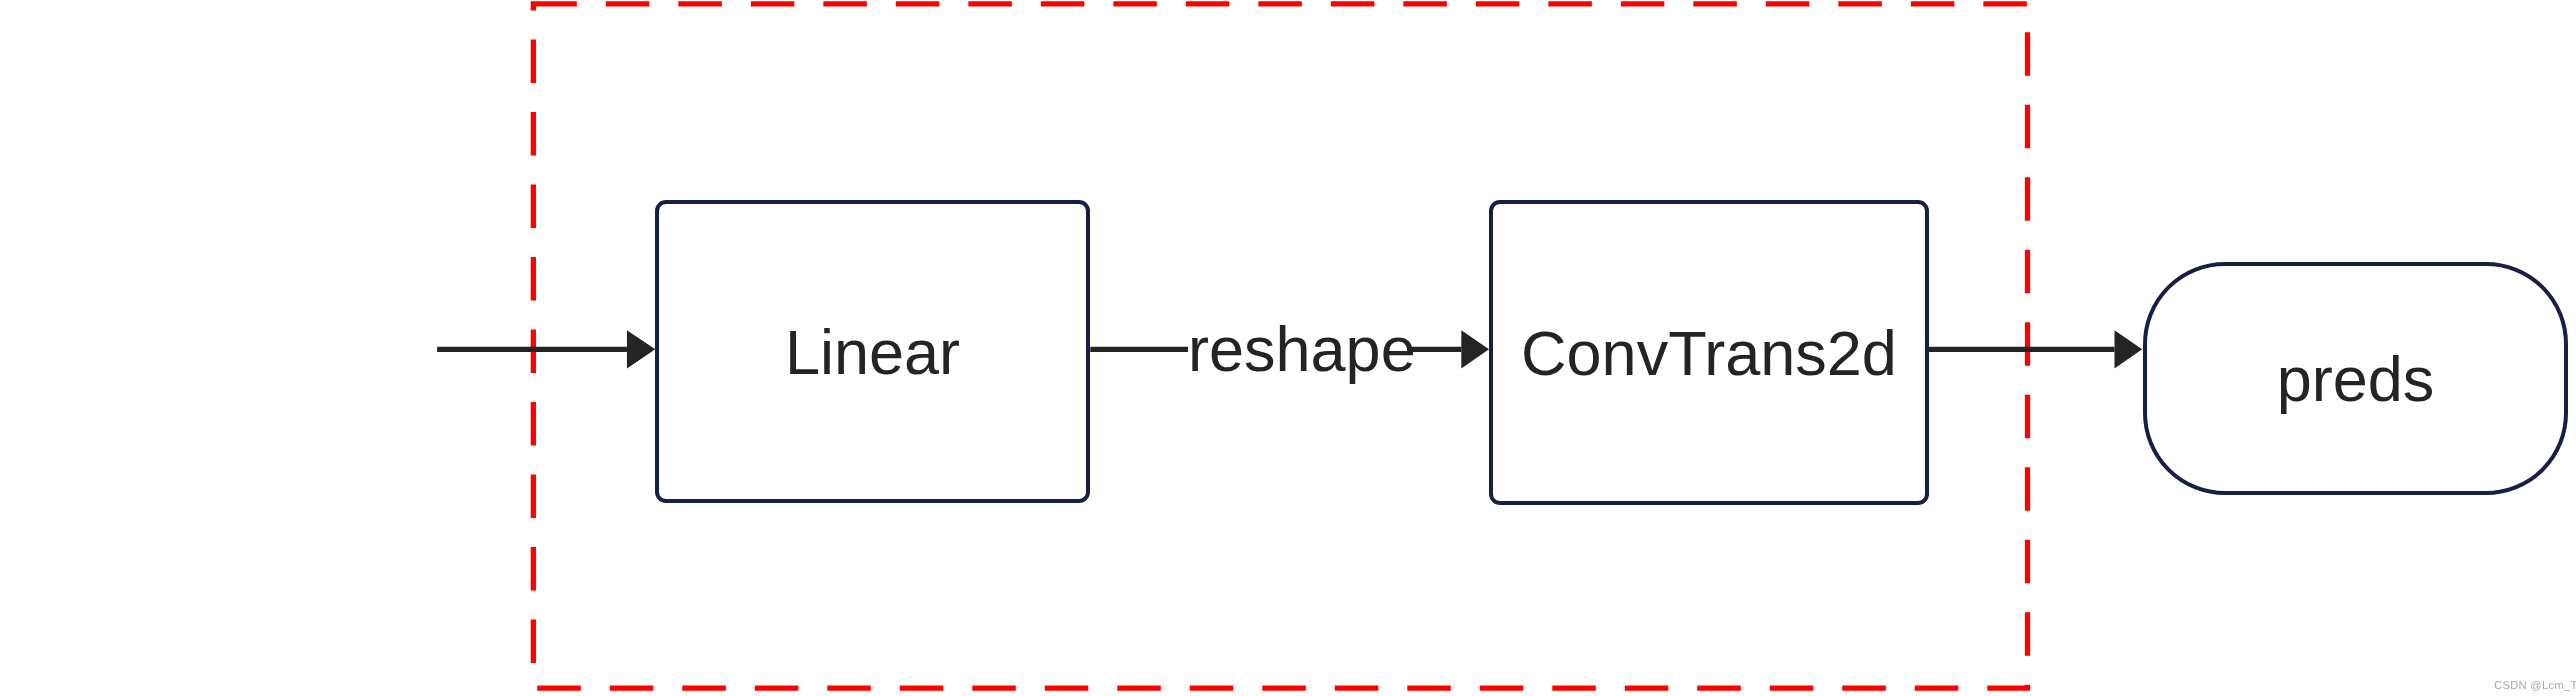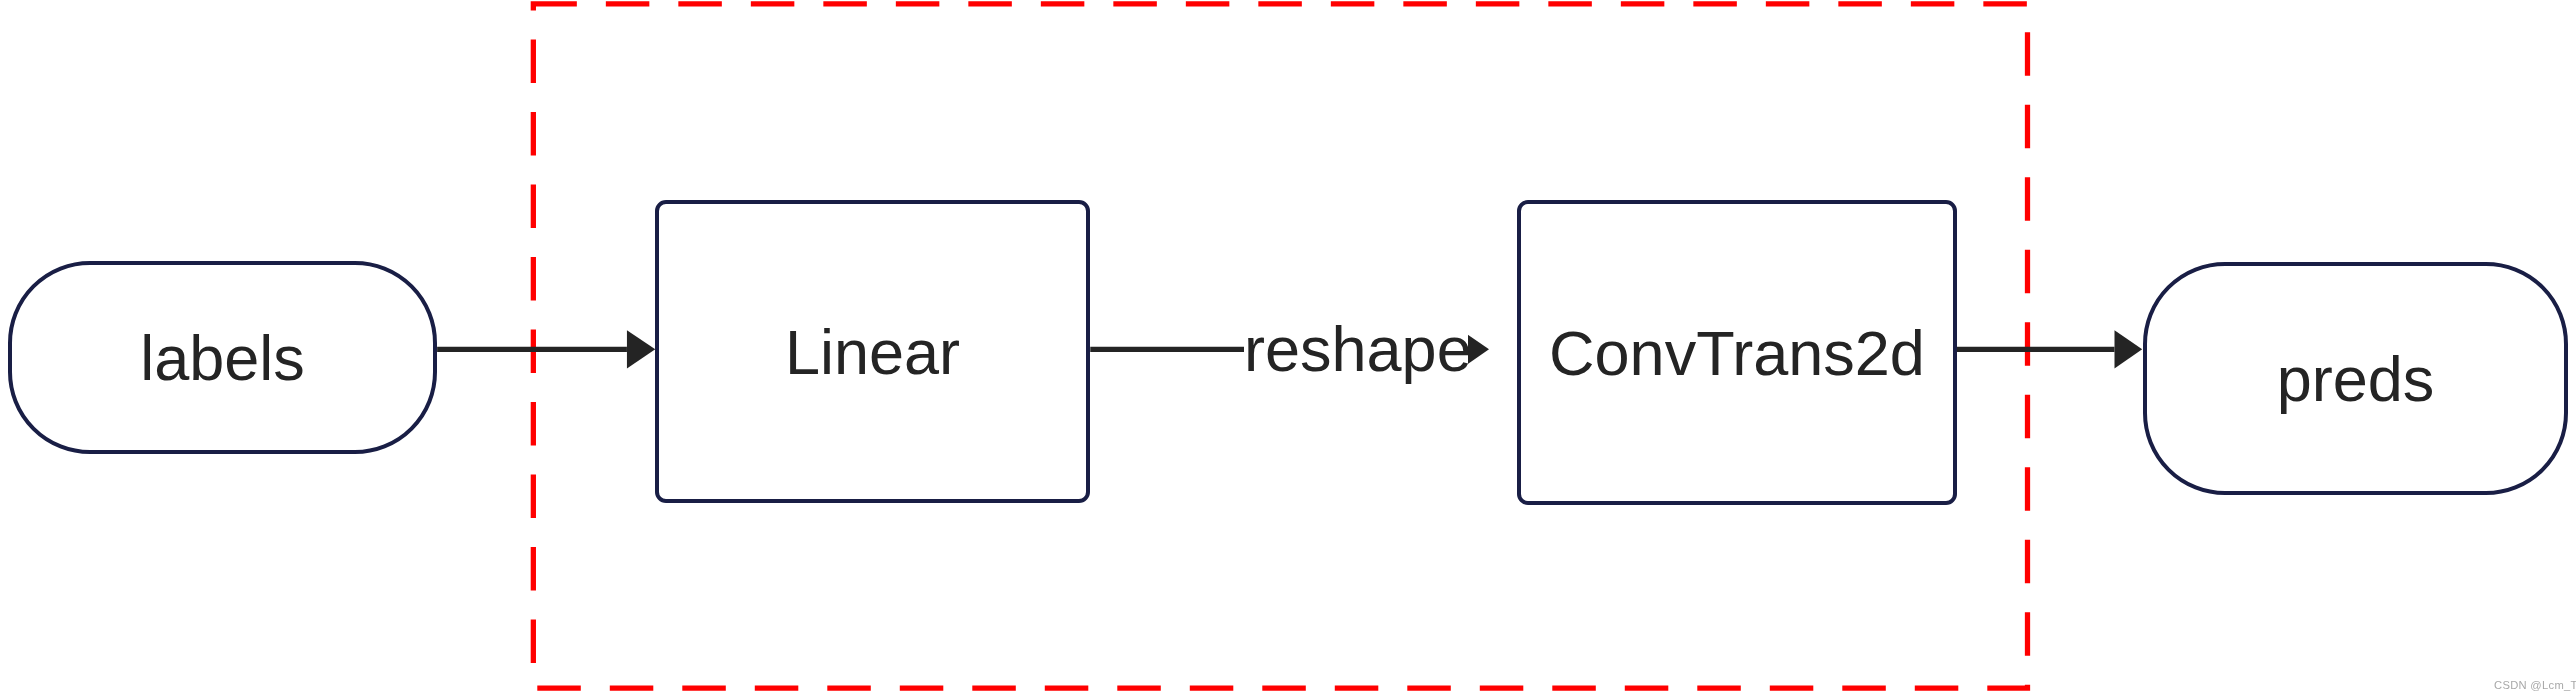--- a/index.html
+++ b/index.html
@@ -35,25 +35,25 @@
     white-space: nowrap;
   }
   .node.stadium {
     border-radius: 82px;
   }
   .node.rect {
     border-radius: 11px;
   }
   #node-labels      { left: 8px;   top: 261px; width: 429px; height: 193px; }
   #node-linear      { left: 655px;  top: 200px; width: 435px; height: 303px; }
-  #node-convtrans2d { left: 1489px; top: 200px; width: 440px; height: 305px; margin-left: 28px; }
+  #node-convtrans2d { left: 1489px; top: 200px; width: 440px; height: 305px; }
   #node-preds       { left: 2143px; top: 262px; width: 425px; height: 233px; }
   .edge-label {
     position: absolute;
-    left: 1244px;
+    left: 1188px;
     top: 310px;
     width: 224px;
     height: 79px;
     line-height: 79px;
     text-align: center;
     background: #ffffff;
     font-size: 63px;
     color: #242424;
     white-space: nowrap;
   }
@@ -79,23 +79,20 @@
     <line x1="662" y1="530" x2="950" y2="530" stroke="#242424" stroke-width="8"></line>
     <polygon points="950,501 993,530 950,559" fill="#242424"></polygon>
 
     <line x1="1653" y1="530" x2="2216" y2="530" stroke="#242424" stroke-width="8"></line>
     <polygon points="2216,501 2258,530 2216,559" fill="#242424"></polygon>
 
     <line x1="2925" y1="530" x2="3207" y2="530" stroke="#242424" stroke-width="8"></line>
     <polygon points="3207,501 3249,530 3207,559" fill="#242424"></polygon>
   </svg>
 
-  <div id="node-labels" class="node stadium">
-    <span>labels</span>
-  </div>
 
   <div id="node-linear" class="node rect">
     <span>Linear</span>
   </div>
 
   <div id="node-convtrans2d" class="node rect">
     <span>ConvTrans2d</span>
   </div>
 
   <div id="node-preds" class="node stadium">

